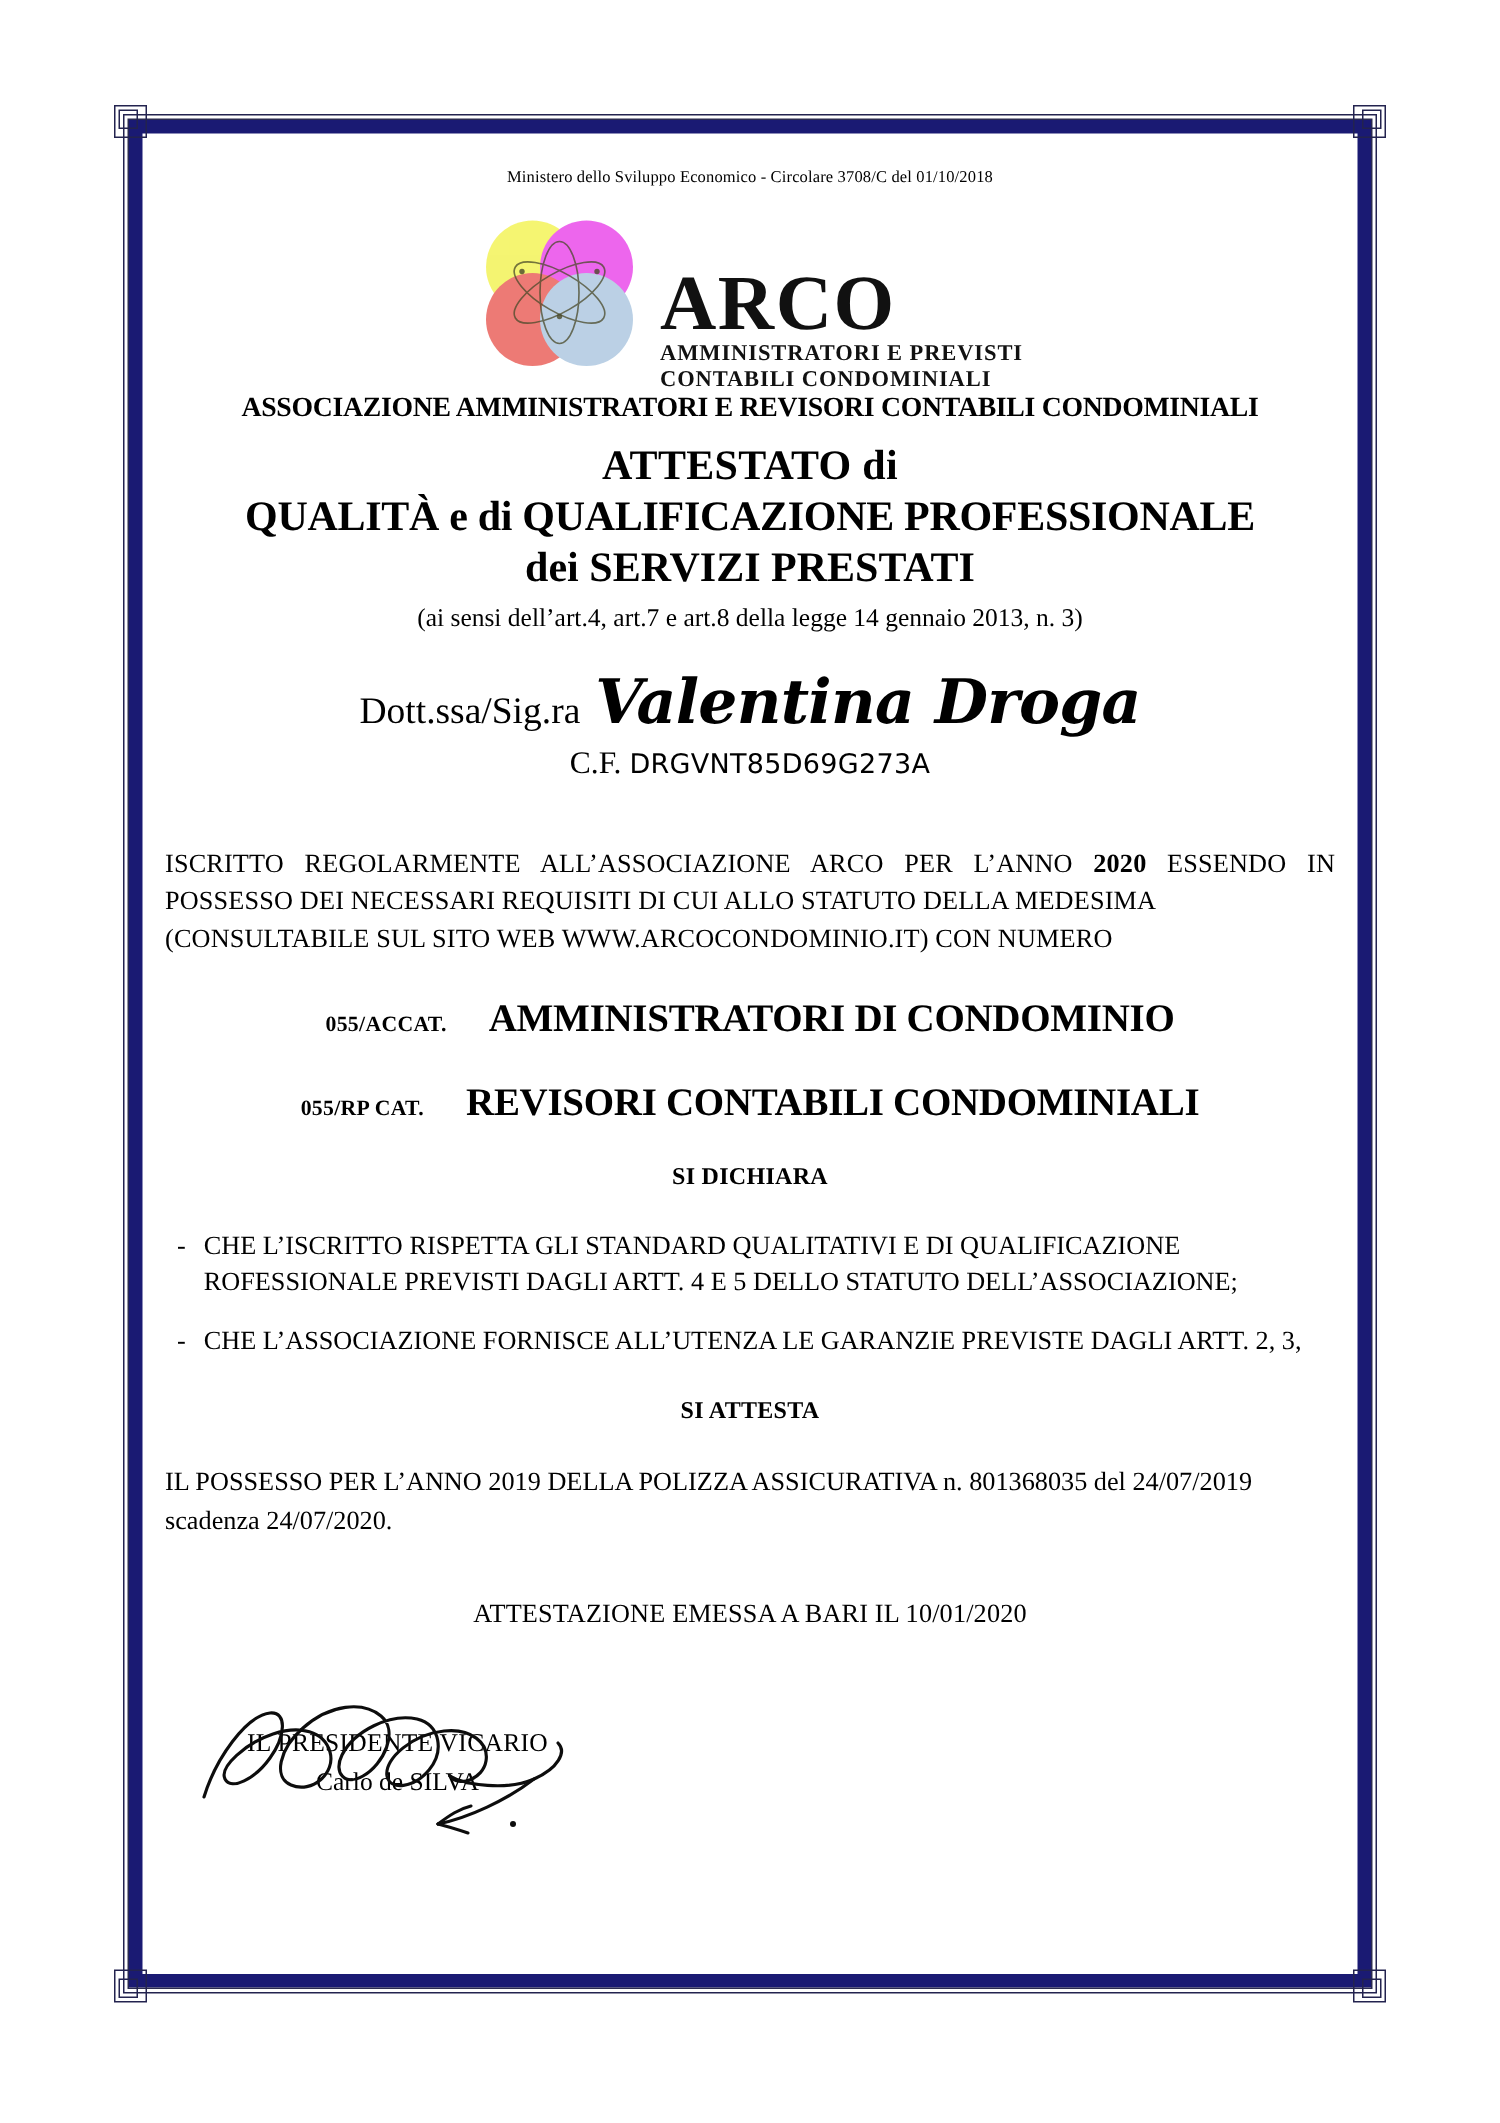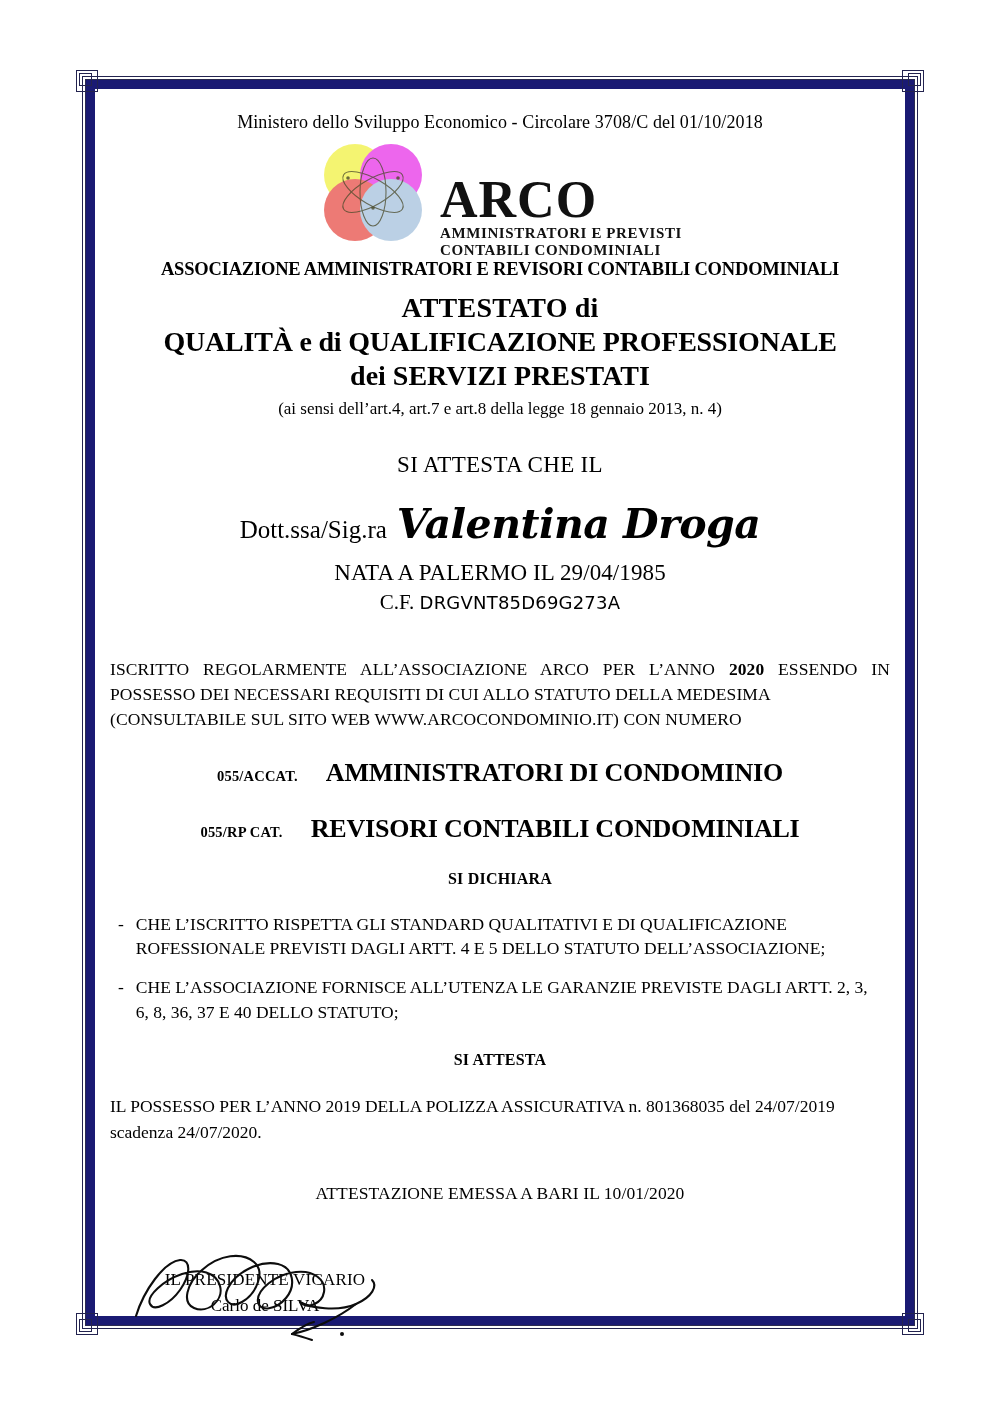--- a/index.html
+++ b/index.html
@@ -62,23 +62,23 @@
   
   .content {
     position: absolute;
     left: 110px;
     top: 112px;
     width: 780px;
     text-align: center;
   }
 
   .ministry {
-    font-size: 18px;
+    font-size: 11px;
     letter-spacing: .1px;
-    margin-bottom: 8px;
+    margin-bottom: 20px;
   }
 
   
   .logo-row {
     display: flex;
     align-items: center;
     justify-content: center;
     gap: 10px;
     margin: 4px 0 6px 0;
     height: 104px;
@@ -305,30 +305,28 @@
       <div class="logo-sub1">AMMINISTRATORI E PREVISTI</div>
       <div class="logo-sub2">CONTABILI CONDOMINIALI</div>
     </span>
   </div>
 
   <div class="assoc-line">ASSOCIAZIONE AMMINISTRATORI E REVISORI CONTABILI CONDOMINIALI</div>
 
   <div class="t-attestato">ATTESTATO di</div>
   <div class="t-qualita">QUALITÀ e di QUALIFICAZIONE PROFESSIONALE</div>
   <div class="t-servizi">dei SERVIZI PRESTATI</div>
-  <div class="t-aisensi">(ai sensi dell’art.4, art.7 e art.8 della legge 18 gennaio 2013, n. 4)</div>
-
-  <div class="t-siattesta">SI ATTESTA CHE IL</div>
+  <div class="t-aisensi">(ai sensi dell’art.4, art.7 e art.8 della legge 14 gennaio 2013, n. 3)</div>
+
 
   <div class="name-row">
     <span class="name-prefix">Dott.ssa/Sig.ra</span>
     <span class="name-main">Valentina Droga</span>
   </div>
 
-  <div class="t-nata">NATA A PALERMO IL 29/04/1985</div>
   <div class="t-cf"><span>C.F.</span> <span class="cfcode">DRGVNT85D69G273A</span></div>
 
   <div class="para-justify"><span>ISCRITTO REGOLARMENTE ALL’ASSOCIAZIONE ARCO PER L’ANNO </span><b>2020</b><span> ESSENDO IN</span>
     <span>POSSESSO DEI NECESSARI REQUISITI DI CUI ALLO STATUTO DELLA MEDESIMA</span>
     <div class="lastline">(CONSULTABILE SUL SITO WEB WWW.ARCOCONDOMINIO.IT) CON NUMERO</div>
   </div>
 
   <div class="cat-line">
     <span class="cat-num">055/ACCAT.</span>
     <span class="cat-name">AMMINISTRATORI DI CONDOMINIO</span>
@@ -346,21 +344,20 @@
       <span class="dash">-</span>
       <span class="btext">
         <span>CHE L’ISCRITTO RISPETTA GLI STANDARD QUALITATIVI E DI QUALIFICAZIONE</span>
         <div class="lastline">ROFESSIONALE PREVISTI DAGLI ARTT. 4 E 5 DELLO STATUTO DELL’ASSOCIAZIONE;</div>
       </span>
     </div>
     <div class="bullet">
       <span class="dash">-</span>
       <span class="btext">
         <span>CHE L’ASSOCIAZIONE FORNISCE ALL’UTENZA LE GARANZIE PREVISTE DAGLI ARTT. 2, 3,</span>
-        <div class="lastline">6, 8, 36, 37 E 40 DELLO STATUTO;</div>
       </span>
     </div>
   </div>
 
   <div class="t-center-bold">SI ATTESTA</div>
 
   <div class="policy">
     <div>IL POSSESSO PER L’ANNO 2019 DELLA POLIZZA ASSICURATIVA  n. 801368035 del 24/07/2019</div>
     <div>scadenza 24/07/2020.</div>
   </div>

